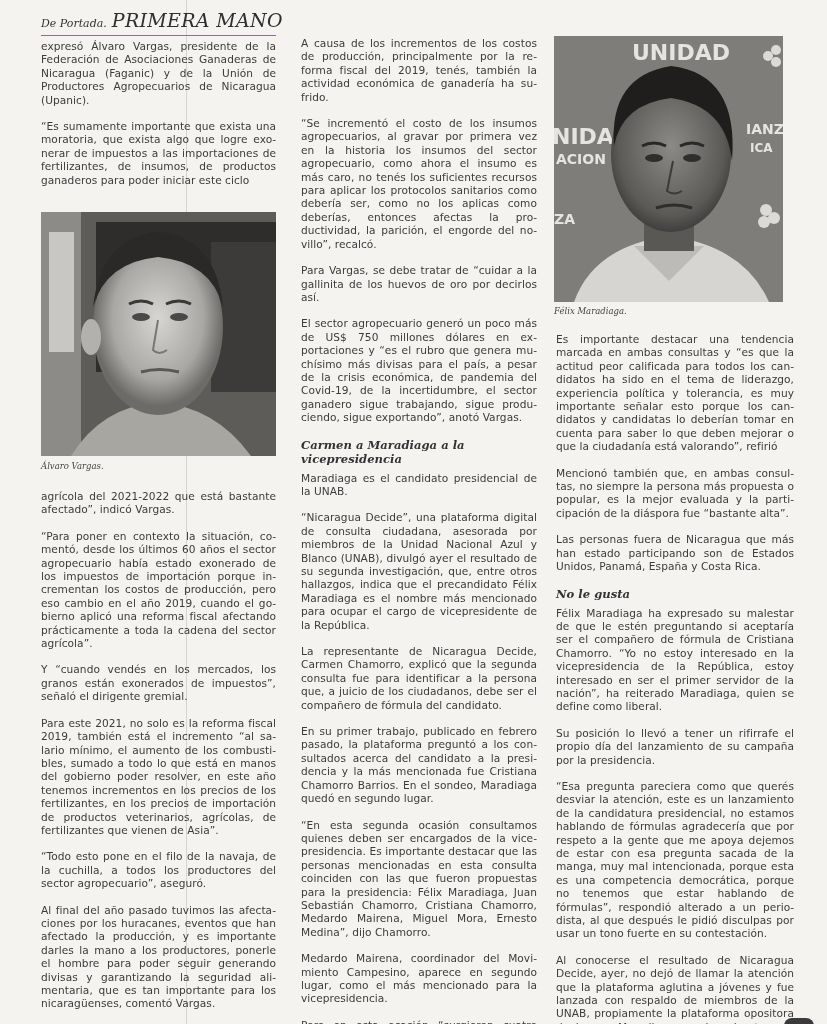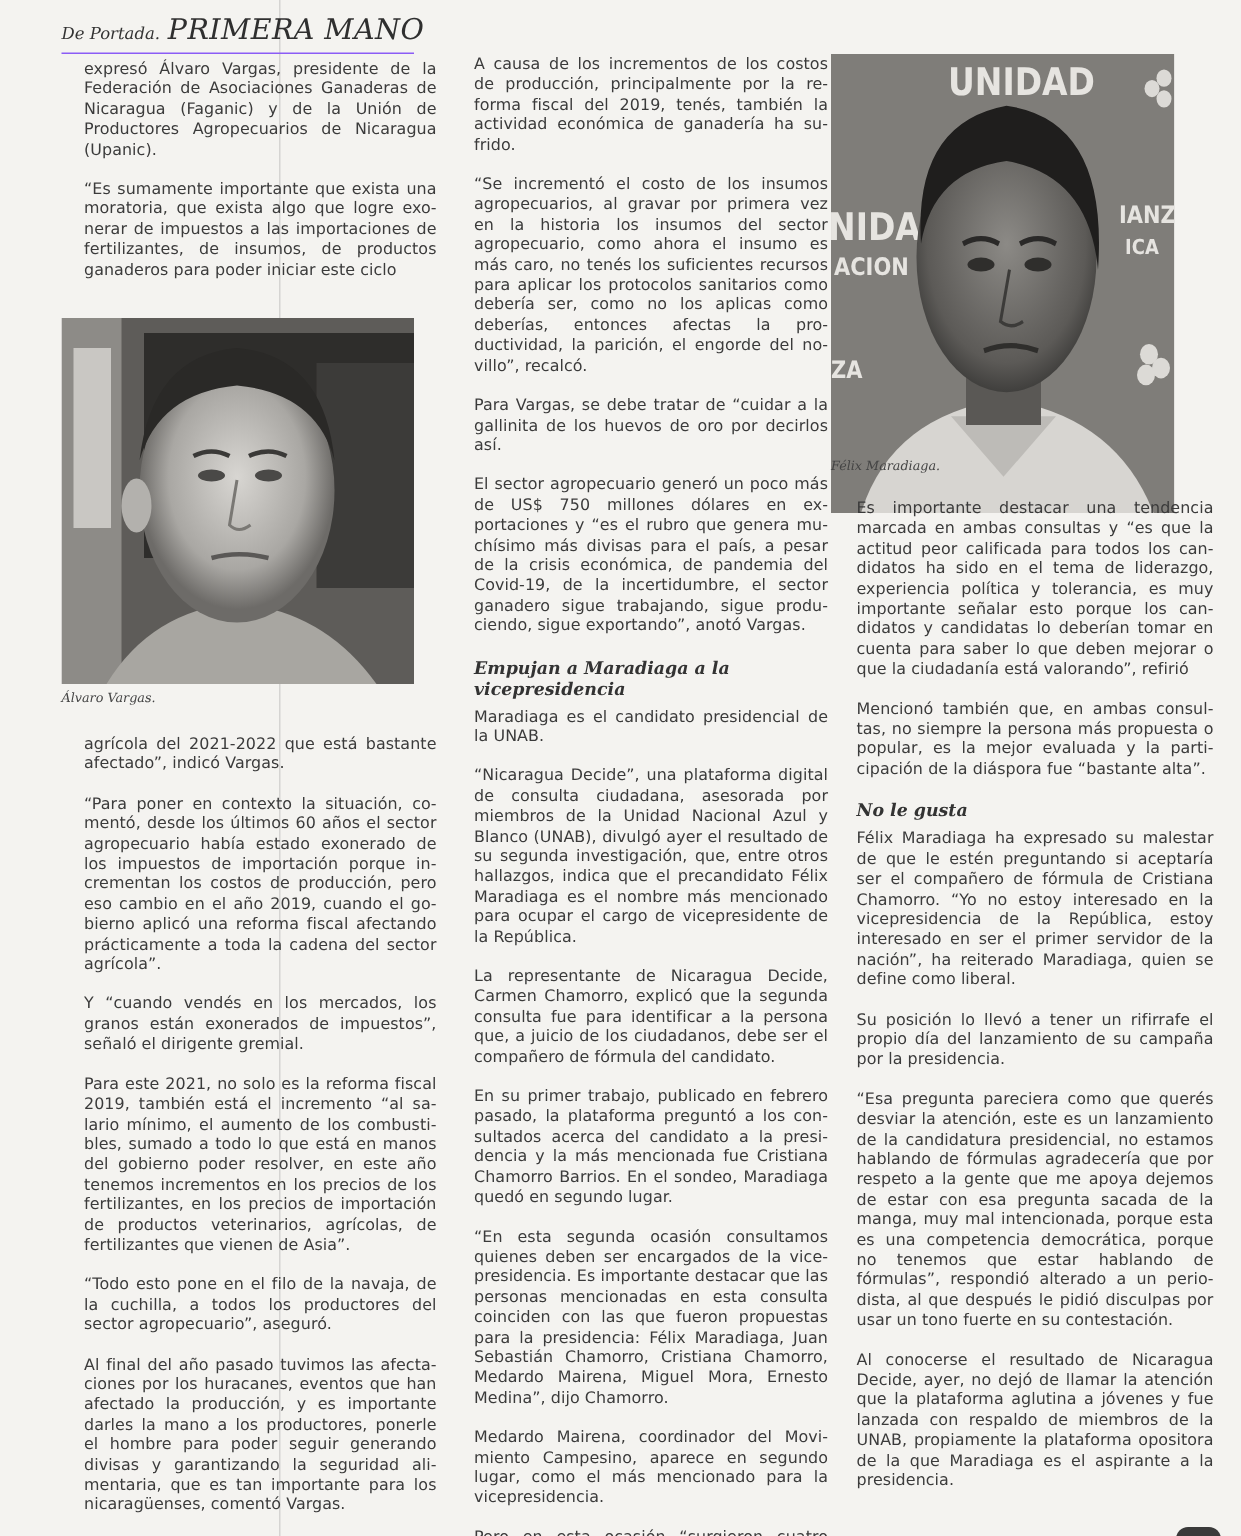--- a/index.html
+++ b/index.html
@@ -2,21 +2,21 @@
 <html><head>
 <meta charset="utf-8">
 <style>
   html, body { margin:0; padding:0; }
   body {
     width:827px; height:1024px; overflow:hidden; position:relative;
     background:#f4f3f0;
     font-family:"DejaVu Sans", sans-serif;
     color:#3a3a3a;
   }
-  .col { position:absolute; top:0;margin-left:15px; }
+  .col { position:absolute; top:0; }
   .col1 { left:41px; width:235px; }
   .col2 { left:301px; width:236px; }
   .col3 { left:556px; width:238px; }
   p.para {
     margin:0 0 13px 0;
     font-size:10.6px; line-height:13.4px;
     text-align:justify; hyphens:manual;
     letter-spacing:0.05px;
     color:#3b3b3b;
   }
@@ -98,31 +98,31 @@
   <p class="para">“Todo esto pone en el filo de la navaja, de la cuchilla, a todos los productores del sector agropecuario”, aseguró.</p>
   <p class="para">Al final del año pasado tuvimos las afecta­ciones por los huracanes, eventos que han afectado la producción, y es importante darles la mano a los productores, ponerle el hombre para poder seguir generando divisas y garantizando la seguridad ali­mentaria, que es tan importante para los nicaragüenses, comentó Vargas.</p>
   <h3 class="subhead">Cuidar a la gallina de los huevos de oro</h3>
 </div>
 
 <div class="col col2" style="top:37px;">
   <p class="para">A causa de los incrementos de los costos de producción, principalmente por la re­forma fiscal del 2019, tenés, también la actividad económica de ganadería ha su­frido.</p>
   <p class="para">“Se incrementó el costo de los insumos agropecuarios, al gravar por primera vez en la historia los insumos del sector agropecuario, como ahora el insumo es más caro, no tenés los suficientes recur­sos para aplicar los protocolos sanitarios como debería ser, como no los aplicas como deberías, entonces afectas la pro­ductividad, la parición, el engorde del no­villo”, recalcó.</p>
   <p class="para">Para Vargas, se debe tratar de “cuidar a la gallinita de los huevos de oro por decirlos así.</p>
   <p class="para">El sector agropecuario generó un poco más de US$ 750 millones dólares en ex­portaciones y “es el rubro que genera mu­chísimo más divisas para el país, a pesar de la crisis económica, de pandemia del Covid-19, de la incertidumbre, el sector ganadero sigue trabajando, sigue produ­ciendo, sigue exportando”, anotó Vargas.</p>
-  <h3 class="subhead">Empujan a Maradiaga a la vicepresidencia</h3>
+  <h3 class="subhead">Carmen a Maradiaga a la vicepresidencia</h3>
   <p class="para">Maradiaga es el candidato presidencial de la UNAB.</p>
   <p class="para">“Nicaragua Decide”, una plataforma digi­tal de consulta ciudadana, asesorada por miembros de la Unidad Nacional Azul y Blanco (UNAB), divulgó ayer el resultado de su segunda investigación, que, entre otros hallazgos, indica que el precandida­to Félix Maradiaga es el nombre más men­cionado para ocupar el cargo de vicepresi­dente de la República.</p>
   <p class="para">La representante de Nicaragua Decide, Carmen Chamorro, explicó que la segunda consulta fue para identificar a la persona que, a juicio de los ciudadanos, debe ser el compañero de fórmula del candidato.</p>
   <p class="para">En su primer trabajo, publicado en febrero pasado, la plataforma preguntó a los con­sultados acerca del candidato a la presi­dencia y la más mencionada fue Cristiana Chamorro Barrios. En el sondeo, Maradia­ga quedó en segundo lugar.</p>
   <p class="para">“En esta segunda ocasión consultamos quienes deben ser encargados de la vice­presidencia. Es importante destacar que las personas mencionadas en esta consul­ta coinciden con las que fueron propues­tas para la presidencia: Félix Maradiaga, Juan Sebastián Chamorro, Cristiana Cha­morro, Medardo Mairena, Miguel Mora, Er­nesto Medina”, dijo Chamorro.</p>
   <p class="para">Medardo Mairena, coordinador del Movi­miento Campesino, aparece en segundo lugar, como el más mencionado para la vicepresidencia.</p>
   <p class="para">Pero en esta ocasión “surgieron cuatro nombres diferentes de los cuales tres son mujeres: María Asunción Moreno, Violeta Granera y Amaya Coppens, esta última menor de 30 años”.</p>
 </div>
 
-<div class="photo" style="left:554px; top:36px; width:229px; height:306px;">
+<div class="photo" style="left:554px; top:36px; width:229px; height:266px;">
   <svg viewBox="0 0 229 266" preserveAspectRatio="none">
     <defs>
       <radialGradient id="face2" cx="50%" cy="45%" r="55%">
         <stop offset="0%" stop-color="#8c8a86"></stop>
         <stop offset="80%" stop-color="#5c5a57"></stop>
         <stop offset="100%" stop-color="#403f3d"></stop>
       </radialGradient>
     </defs>
     <rect width="229" height="266" fill="#7f7d79"></rect>
     <g font-family="DejaVu Sans, sans-serif" font-weight="bold" fill="#e6e4e0">
@@ -152,20 +152,21 @@
     <ellipse cx="138" cy="122" rx="9" ry="4" fill="#2f2e2c"></ellipse>
     <path d="M119 125 L113 155 Q120 160 128 155" stroke="#3c3b39" stroke-width="2" fill="none"></path>
     <path d="M102 172 Q120 166 138 172" stroke="#2f2e2c" stroke-width="3" fill="none"></path>
   </svg>
 </div>
 <div class="caption" style="left:554px; top:306px; width:229px;">Félix Maradiaga.</div>
 
 <div class="col col3" style="top:333px;">
   <p class="para">Es importante destacar una tendencia marcada en ambas consultas y “es que la actitud peor calificada para todos los can­didatos ha sido en el tema de liderazgo, experiencia política y tolerancia, es muy importante señalar esto porque los can­didatos y candidatas lo deberían tomar en cuenta para saber lo que deben mejorar o que la ciudadanía está valorando”, refirió</p>
   <p class="para">Mencionó también que, en ambas consul­tas, no siempre la persona más propuesta o popular, es la mejor evaluada y la parti­cipación de la diáspora fue “bastante alta”.</p>
+  <p class="para">Las personas fuera de Nicaragua que más han estado participando son de Estados Unidos, Panamá, España y Costa Rica.</p>
   <h3 class="subhead">No le gusta</h3>
   <p class="para">Félix Maradiaga ha expresado su malestar de que le estén preguntando si aceptaría ser el compañero de fórmula de Cristia­na Chamorro. “Yo no estoy interesado en la vicepresidencia de la República, estoy interesado en ser el primer servidor de la nación”, ha reiterado Maradiaga, quien se define como liberal.</p>
   <p class="para">Su posición lo llevó a tener un rifirrafe el propio día del lanzamiento de su campaña por la presidencia.</p>
   <p class="para">“Esa pregunta pareciera como que querés desviar la atención, este es un lanzamien­to de la candidatura presidencial, no es­tamos hablando de fórmulas agradecería que por respeto a la gente que me apoya dejemos de estar con esa pregunta sacada de la manga, muy mal intencionada, por­que esta es una competencia democrática, porque no tenemos que estar hablando de fórmulas”, respondió alterado a un perio­dista, al que después le pidió disculpas por usar un tono fuerte en su contestación.</p>
   <p class="para">Al conocerse el resultado de Nicaragua Decide, ayer, no dejó de llamar la atención que la plataforma aglutina a jóvenes y fue lanzada con respaldo de miembros de la UNAB, propiamente la plataforma oposi­tora de la que Maradiaga es el aspirante a la presidencia.</p>
 </div>
 
 <div class="page-tab"></div>
 
 </body></html>

